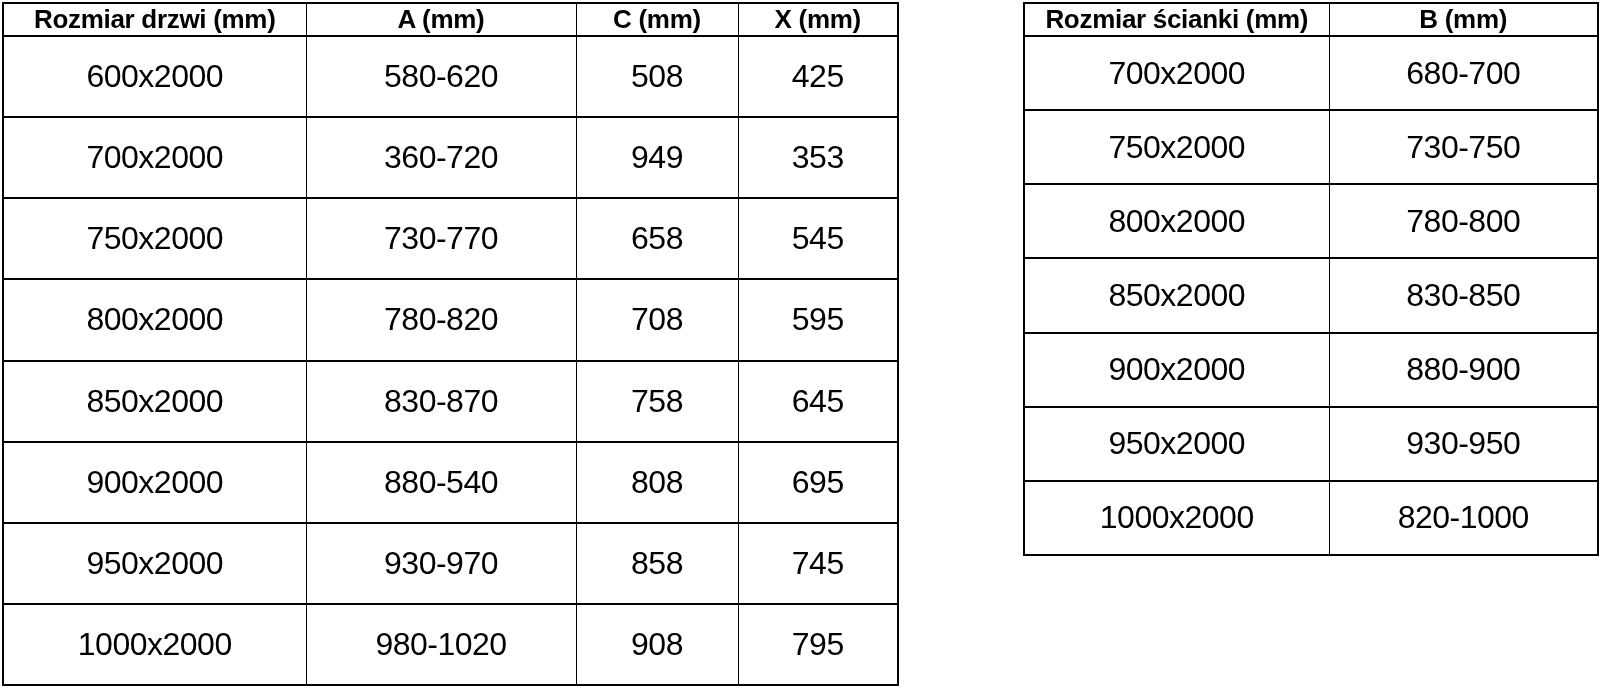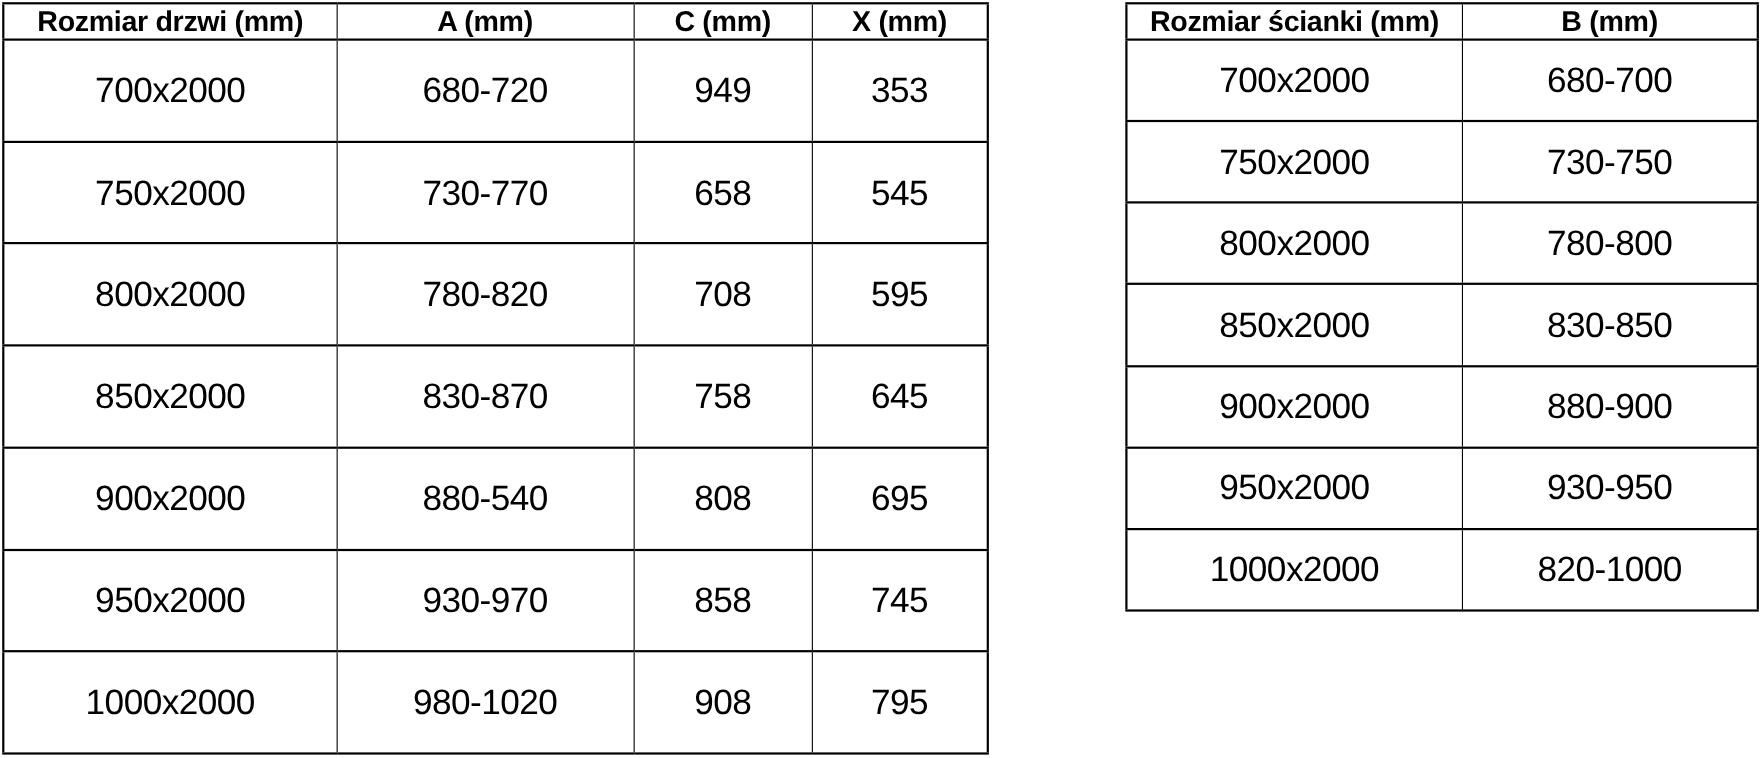--- a/index.html
+++ b/index.html
@@ -72,22 +72,28 @@
     <thead>
       <tr>
         <th>Rozmiar drzwi (mm)</th>
         <th>A (mm)</th>
         <th>C (mm)</th>
         <th>X (mm)</th>
       </tr>
     </thead>
     <tbody>
       <tr>
+        <td>600x2000</td>
+        <td>580-620</td>
+        <td>508</td>
+        <td>425</td>
+      </tr>
+      <tr>
         <td>700x2000</td>
-        <td>680-720</td>
+        <td>360-720</td>
         <td>949</td>
         <td>353</td>
       </tr>
       <tr>
         <td>750x2000</td>
         <td>730-770</td>
         <td>658</td>
         <td>545</td>
       </tr>
       <tr>

